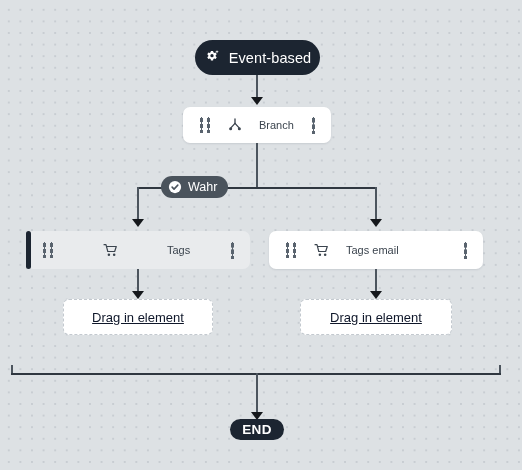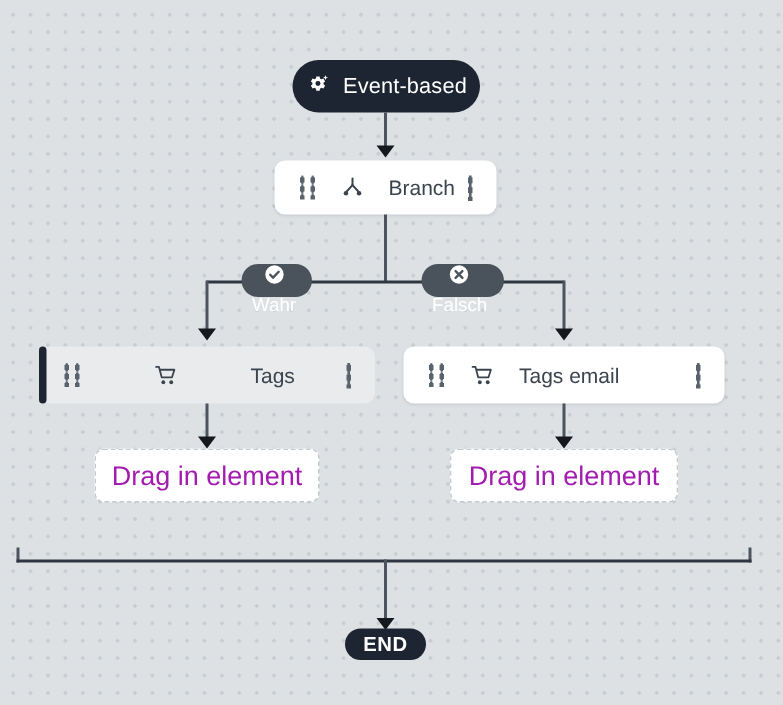--- a/index.html
+++ b/index.html
@@ -61,21 +61,21 @@
   }
 
   
   .card {
     position: absolute;
     display: flex;
     align-items: center;
     background: #ffffff;
     border-radius: 7px;
     box-sizing: border-box;
-    font-size: 14px;
+    font-size: 11px;
     color: #3b444e;
     box-shadow: 0 1px 2px rgba(20,30,45,.10);
   }
   .card.selected {
     background: #e9ebed;
     box-shadow: none;
     gap: 32px;
   }
   .card .accent {
     position: absolute;
@@ -124,35 +124,35 @@
     align-items: center;
     gap: 6px;
     height: 22px;
     padding: 0 11px 0 7px;
     background: #4a535c;
     color: #ffffff;
     border-radius: 11px;
     font-size: 12.5px;
     box-sizing: border-box;
     z-index: 3;
-    flex-direction: column;
   }
 
   
   .dropzone {
     position: absolute;
     display: flex;
     align-items: center;
     justify-content: center;
     background: #ffffff;
     border: 1.5px dashed #c3c9cf;
     border-radius: 6px;
-    color: #a21caf;
-    font-size: 18px;
-    box-sizing: border-box;
+    color: #0f172a;
+    font-size: 13px;
+    box-sizing: border-box;
+    text-decoration: underline;
   }
 </style>
 </head>
 <body>
 
 <div id="canvas">
 
   <div class="pill" style="left:195px; top:40px; width:125px; height:35px;">
     <span style="display:flex;">
       <svg width="17" height="17" viewBox="0 0 20 20">
@@ -196,29 +196,20 @@
   <div class="cond" style="left:161px; top:176px;">
     <span style="display:flex;">
       <svg width="14" height="14" viewBox="0 0 16 16">
         <circle cx="8" cy="8" r="7" fill="#ffffff"></circle>
         <path d="M4.7 8.2l2.2 2.2 4.3-4.5" stroke="#4a535c" stroke-width="1.8" fill="none" stroke-linecap="round" stroke-linejoin="round"></path>
       </svg>
     </span>
     <span>Wahr</span>
   </div>
 
-  <div class="cond" style="left:281px; top:176px;">
-    <span style="display:flex;">
-      <svg width="14" height="14" viewBox="0 0 16 16">
-        <circle cx="8" cy="8" r="7" fill="#ffffff"></circle>
-        <path d="M5.4 5.4l5.2 5.2M10.6 5.4l-5.2 5.2" stroke="#4a535c" stroke-width="1.8" fill="none" stroke-linecap="round"></path>
-      </svg>
-    </span>
-    <span>Falsch</span>
-  </div>
 
   <div class="vline" style="left:137px; top:187px; height:34px;"></div>
   <div class="arrowhead" style="left:132px; top:219px;"></div>
 
   <div class="vline" style="left:375px; top:187px; height:34px;"></div>
   <div class="arrowhead" style="left:370px; top:219px;"></div>
 
   <div class="card selected" style="left:26px; top:231px; width:224px; height:38px;">
     <span class="accent"></span>
     <span class="grip">

